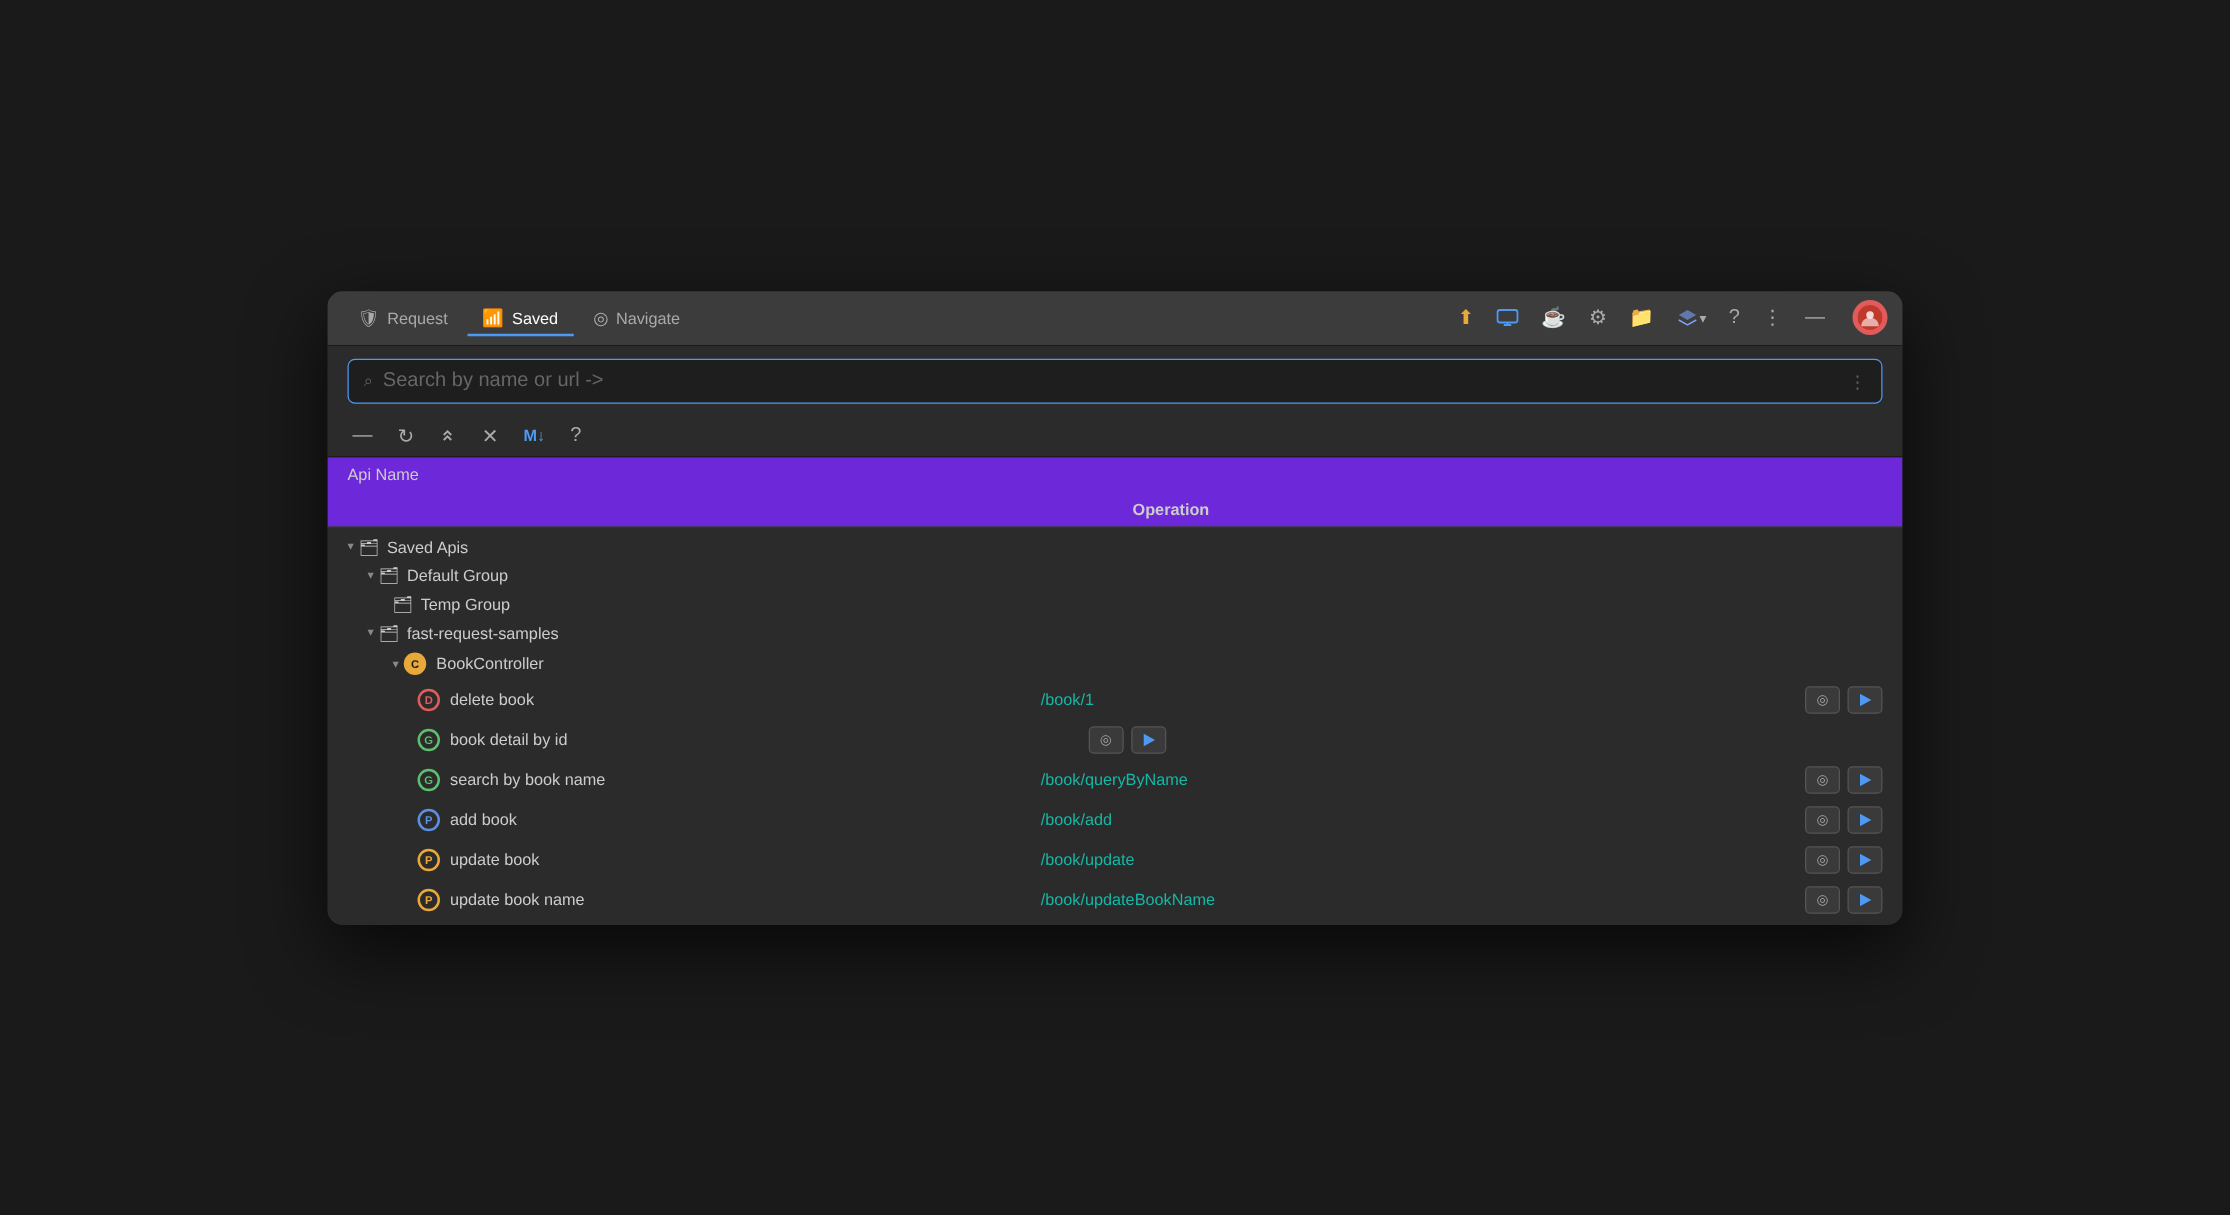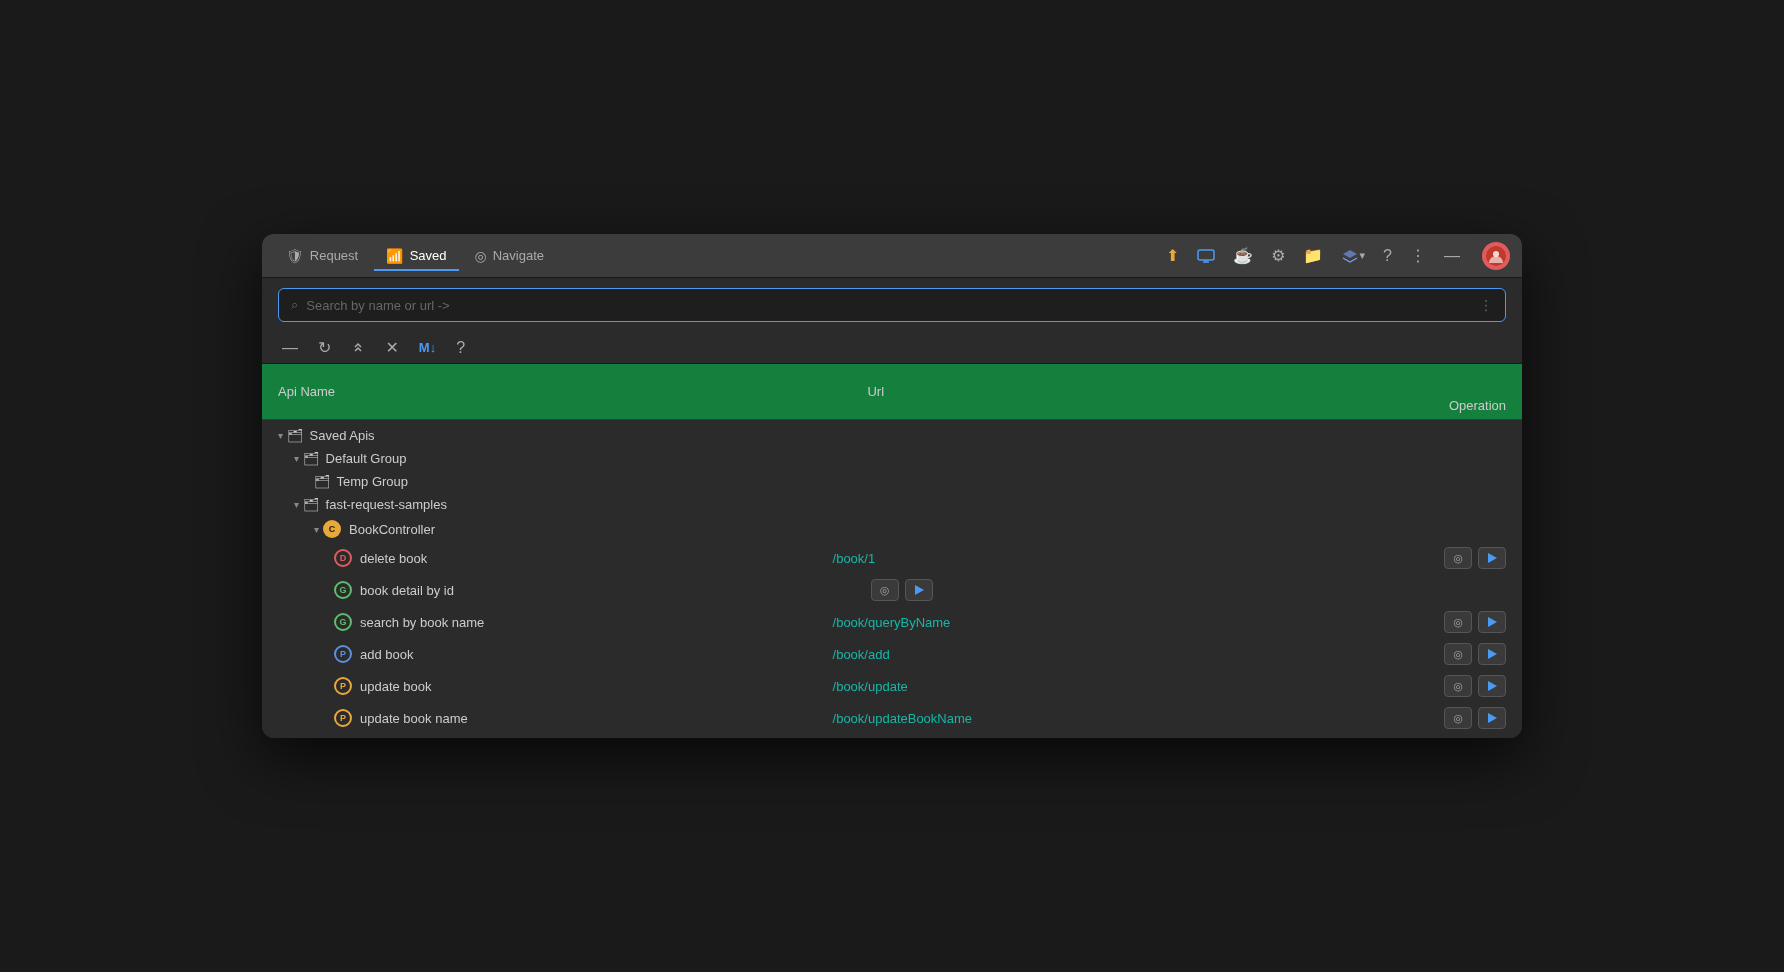--- a/index.html
+++ b/index.html
@@ -105,21 +105,21 @@
       border: 1.5px solid #4d9af5;
       border-radius: 6px;
       padding: 8px 12px;
       gap: 8px;
     }
     .search-input-wrapper input {
       background: transparent;
       border: none;
       outline: none;
       color: #aaa;
-      font-size: 13px;
+      font-size: 16px;
       flex: 1;
     }
     .search-input-wrapper input::placeholder { color: #666; }
     .search-menu-icon { color: #666; font-size: 14px; cursor: pointer; }
     
     .toolbar-row {
       display: flex;
       align-items: center;
       padding: 4px 16px 4px 16px;
       gap: 12px;
@@ -132,28 +132,28 @@
       cursor: pointer;
       padding: 2px 4px;
       border-radius: 3px;
       display: flex;
       align-items: center;
     }
     .toolbar-btn.md { color: #4d9af5; font-size: 13px; font-weight: bold; }
     
     .table-header {
       display: flex;
-      align-items: center;
+      align-items: flex-start;
       padding: 6px 16px;
-      background: #15803d;
+      background: #6d28d9;
       border-bottom: 1px solid #3a3a3a;
     }
     .col-name { flex: 0 0 48%; color: #ccc; font-size: 13px; font-weight: 500; }
     .col-url { flex: 1; color: #ccc; font-size: 13px; font-weight: 500; }
-    .col-op { flex: 0 0 100px; color: #ccc; font-size: 13px; font-weight: 400; text-align: right; margin-top: 28px; }
+    .col-op { flex: 0 0 100px; color: #ccc; font-size: 13px; font-weight: 700; text-align: right; margin-top: 28px; }
     
     .tree {
       background: #2b2b2b;
       padding: 4px 0;
     }
     .tree-item {
       display: flex;
       align-items: center;
       padding: 4px 16px;
       cursor: pointer;
@@ -301,21 +301,20 @@
         <path d="M4 10l3-3 3 3" stroke="#aaa" stroke-width="1.5" fill="none"></path>
       </svg>
     </span>
     <span class="toolbar-btn">✕</span>
     <span class="toolbar-btn md">M↓</span>
     <span class="toolbar-btn">?</span>
   </div>
 
   <div class="table-header">
     <div class="col-name">Api Name</div>
-    <div class="col-url">Url</div>
     <div class="col-op">Operation</div>
   </div>
 
   <div class="tree">
 
     <div class="tree-item">
       <span class="chevron">▾</span>
       <span style="margin-right:6px;font-size:13px">🗂</span>
       <span>Saved Apis</span>
     </div>

